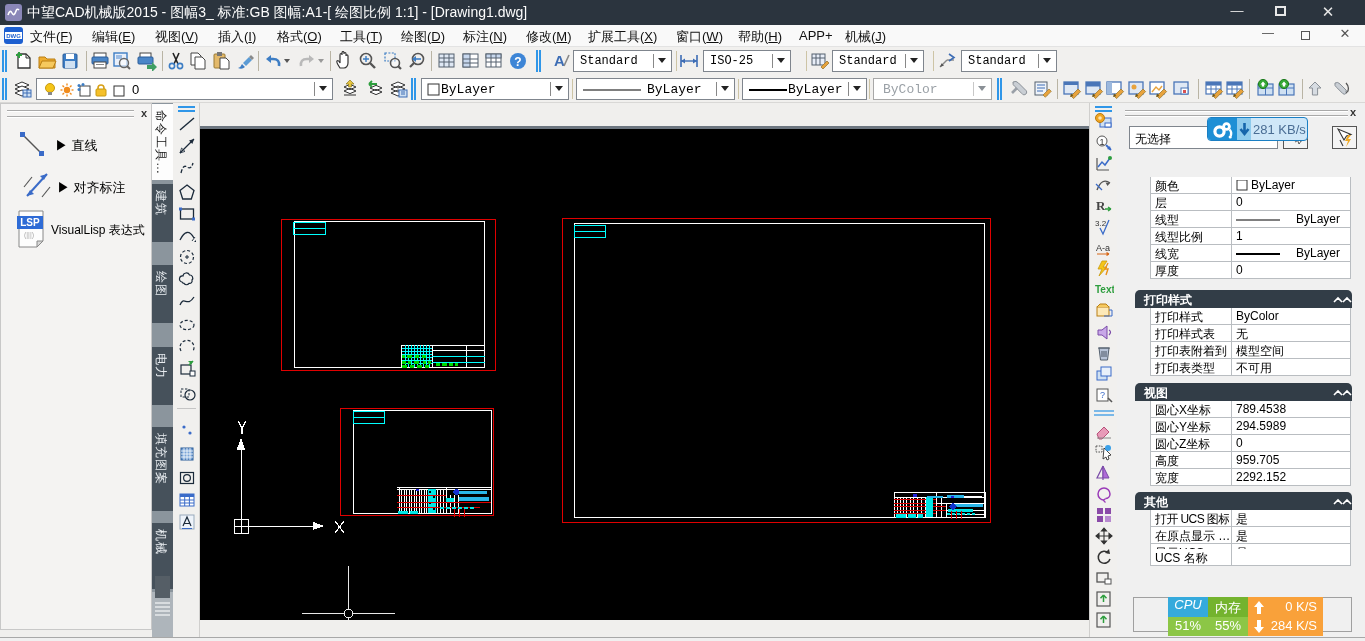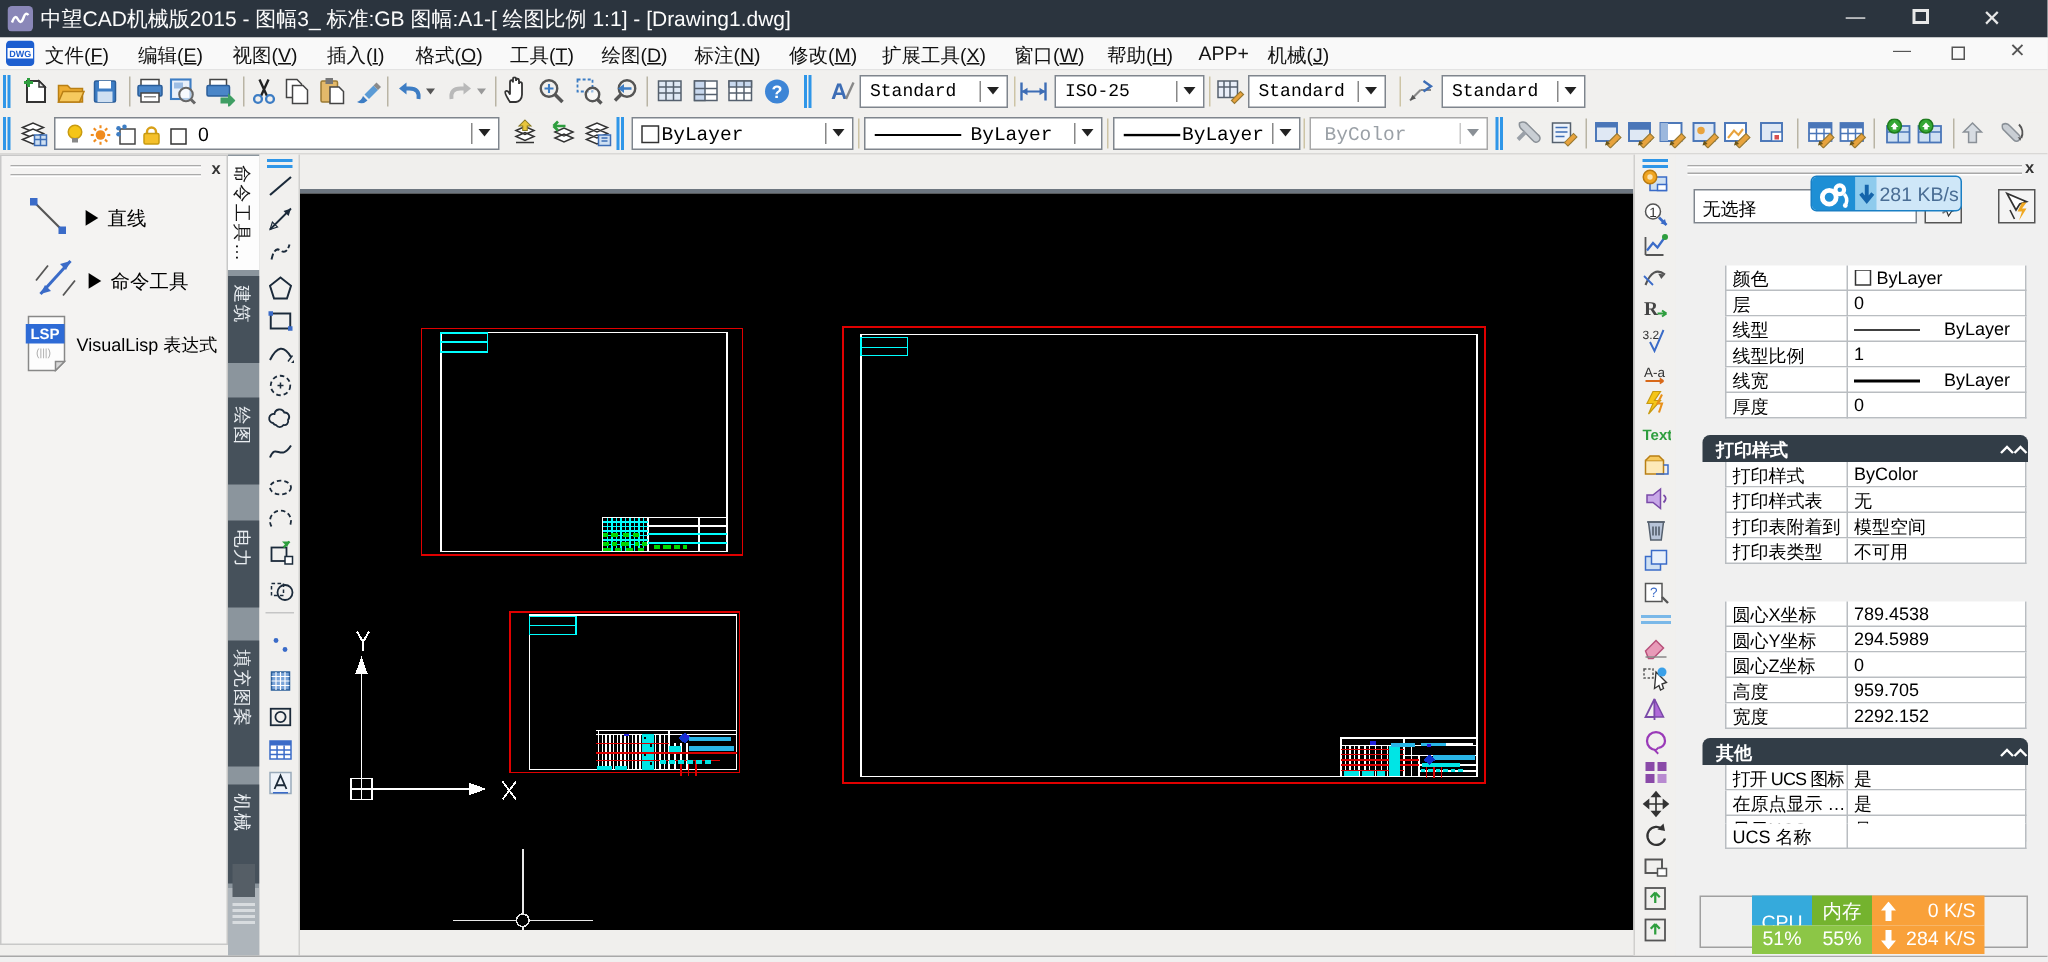--- a/index.html
+++ b/index.html
@@ -250,21 +250,21 @@
         <div class="car" style="border-top-color:#222"></div>
       </div>
 <div class="gsep" style="left:676px;background:#cdc4a5"></div>
 <div class="ic" style="left:679px;top:4px;width:20px;height:20px">
         <svg width="20" height="20">
           <path d="M2 4 v12 M18 4 v12" stroke="#3d6db5" stroke-width="1.6"></path>
           <path d="M2 10 h16" stroke="#3d6db5" stroke-width="1.4"></path>
           <path d="M2 10 l4 -2.5 v5 z M18 10 l-4 -2.5 v5 z" fill="#3d6db5"></path>
         </svg>
       </div>
-<div class="combo" style="left:703px;width:100px">
+<div class="combo" style="left:703px;width:88px">
         <div class="ct" style="left:6px;font-size:12px;color:#000">ISO-25</div>
         <div style="position:absolute;right:17px;top:3px;width:1px;height:14px;background:#888"></div>
         <div class="car" style="border-top-color:#222"></div>
       </div>
 <div class="gsep" style="left:806px;background:#cdc4a5"></div>
 <div class="ic" style="left:810px;top:4px;width:20px;height:20px">
         <svg width="20" height="20">
           <rect x="2" y="3" width="13" height="11" fill="#e8eef8" stroke="#55606e"></rect>
           <path d="M2 7 h13 M6 3 v11 M10 3 v11" stroke="#55606e"></path>
           <path d="M11 16 l6 -6 2 2 -6 6 z" fill="#e8a33d" stroke="#9a7a33" stroke-width="0.8"></path>
@@ -510,21 +510,21 @@
     </svg>
     <div class="abs" style="left:54px;top:33px;font-size:13px;">▶ 直线</div>
 
     <svg class="abs" style="left:22px;top:66px" width="30" height="32">
       <line x1="4" y1="26" x2="24" y2="4" stroke="#3a6bc8" stroke-width="2"></line>
       <path d="M4 26 l7 -2 -4 -4 z" fill="#3a6bc8"></path>
         <path d="M24 4 l-7 2 4 4 z" fill="#3a6bc8"></path>
       <line x1="1" y1="17" x2="9" y2="7" stroke="#555" stroke-width="1.2"></line>
       <line x1="19" y1="27" x2="27" y2="17" stroke="#555" stroke-width="1.2"></line>
     </svg>
-    <div class="abs" style="left:56px;top:75px;font-size:13px;">▶ 命令工具</div>
+    <div class="abs" style="left:56px;top:75px;font-size:13px;">▶ 对齐标注</div>
 
     <svg class="abs" style="left:16px;top:105px" width="32" height="40">
       <path d="M2 2 h24 v30 l-6 6 h-18 z" fill="#fdfdfd" stroke="#888" stroke-width="1"></path>
       <path d="M26 32 l-6 6 v-6 z" fill="#d8d8d8" stroke="#888" stroke-width="1"></path>
       <rect x="0" y="7" width="26" height="13" fill="#2e6bd6"></rect>
       <text x="13" y="17" font-size="10" font-weight="bold" fill="#fff" text-anchor="middle" font-family="Liberation Sans">LSP</text>
       <text x="12" y="28" font-size="7" fill="#aaa" text-anchor="middle" font-family="Liberation Sans">(|||)</text>
     </svg>
     <div class="abs" style="left:50px;top:118px;font-size:12px;text-align:right;">VisualLisp 表达式</div>
   </div>
@@ -1102,20 +1102,26 @@
       <div class="prow" style="top:239px">
         <div class="lab" style="width:74px;overflow:hidden">打印表附着到</div>
         <div class="vline" style="left:80px"></div>
         <div class="val" style="left:85px">模型空间</div>
       </div>
       <div class="prow" style="top:256px">
         <div class="lab" style="width:74px;overflow:hidden">打印表类型</div>
         <div class="vline" style="left:80px"></div>
         <div class="val" style="left:85px">不可用</div>
       </div>
+<div class="phead" style="top:280px">
+        <div class="pt">视图</div>
+        <svg class="abs" style="left:197px;top:4px" width="22" height="10">
+          <path d="M2 8 l4 -4 4 4 M11 8 l4 -4 4 4" fill="none" stroke="#fff" stroke-width="1.6"></path>
+        </svg>
+      </div>
       <div class="prow" style="top:298px">
         <div class="lab" style="width:74px;overflow:hidden">圆心X坐标</div>
         <div class="vline" style="left:80px"></div>
         <div class="val" style="left:85px">789.4538</div>
       </div>
       <div class="prow" style="top:315px">
         <div class="lab" style="width:74px;overflow:hidden">圆心Y坐标</div>
         <div class="vline" style="left:80px"></div>
         <div class="val" style="left:85px">294.5989</div>
       </div>
@@ -1171,21 +1177,21 @@
       <circle cx="14.5" cy="5.5" r="2.9" fill="none" stroke="#fff" stroke-width="2.8"></circle>
       <path d="M17.5 8.5 q2.6 2.6 1.2 6.5" fill="none" stroke="#fff" stroke-width="2.4"></path>
       <circle cx="18.2" cy="16" r="1.6" fill="#fff"></circle>
     </svg>
     <svg class="abs" style="left:31px;top:5px" width="11" height="14">
         <path d="M5.5 0 v9 M1.5 6 l4 5 4 -5" stroke="#1565ab" stroke-width="2.6" fill="none"></path>
       </svg>
     <div class="abs" style="left:45px;top:4px;font-size:13px;color:#4a6d94;white-space:nowrap;">281 KB/s</div>
   </div>
   <div id="cpu">
-    <div class="abs" style="left:0;top:0;width:40px;height:20px;background:#35aadc;text-align:center;padding-top:10px;">CPU</div>
+    <div class="abs" style="left:0;top:0;width:40px;height:20px;background:#35aadc;text-align:center;padding-top:0;font-style:italic;">CPU</div>
     <div class="abs" style="left:40px;top:0;width:40px;height:20px;background:#74b32e;text-align:center;padding-top:2px;">内存</div>
     <div class="abs" style="left:80px;top:0;width:75px;height:20px;background:#f9a13a;padding-top:2px;">
         <svg class="abs" style="left:6px;top:4px" width="10" height="13">
           <path d="M5 0 L10 6 H7 V13 H3 V6 H0 Z" fill="#fff"></path>
         </svg>
         <span style="float:right;margin-right:6px;">0 K/S</span>
       </div>
     <div class="abs" style="left:0;top:20px;width:40px;height:19px;background:#8cc646;text-align:center;padding-top:1px;">51%</div>
     <div class="abs" style="left:40px;top:20px;width:40px;height:19px;background:#8cc646;text-align:center;padding-top:1px;">55%</div>
     <div class="abs" style="left:80px;top:20px;width:75px;height:19px;background:#f9a13a;padding-top:1px;">

